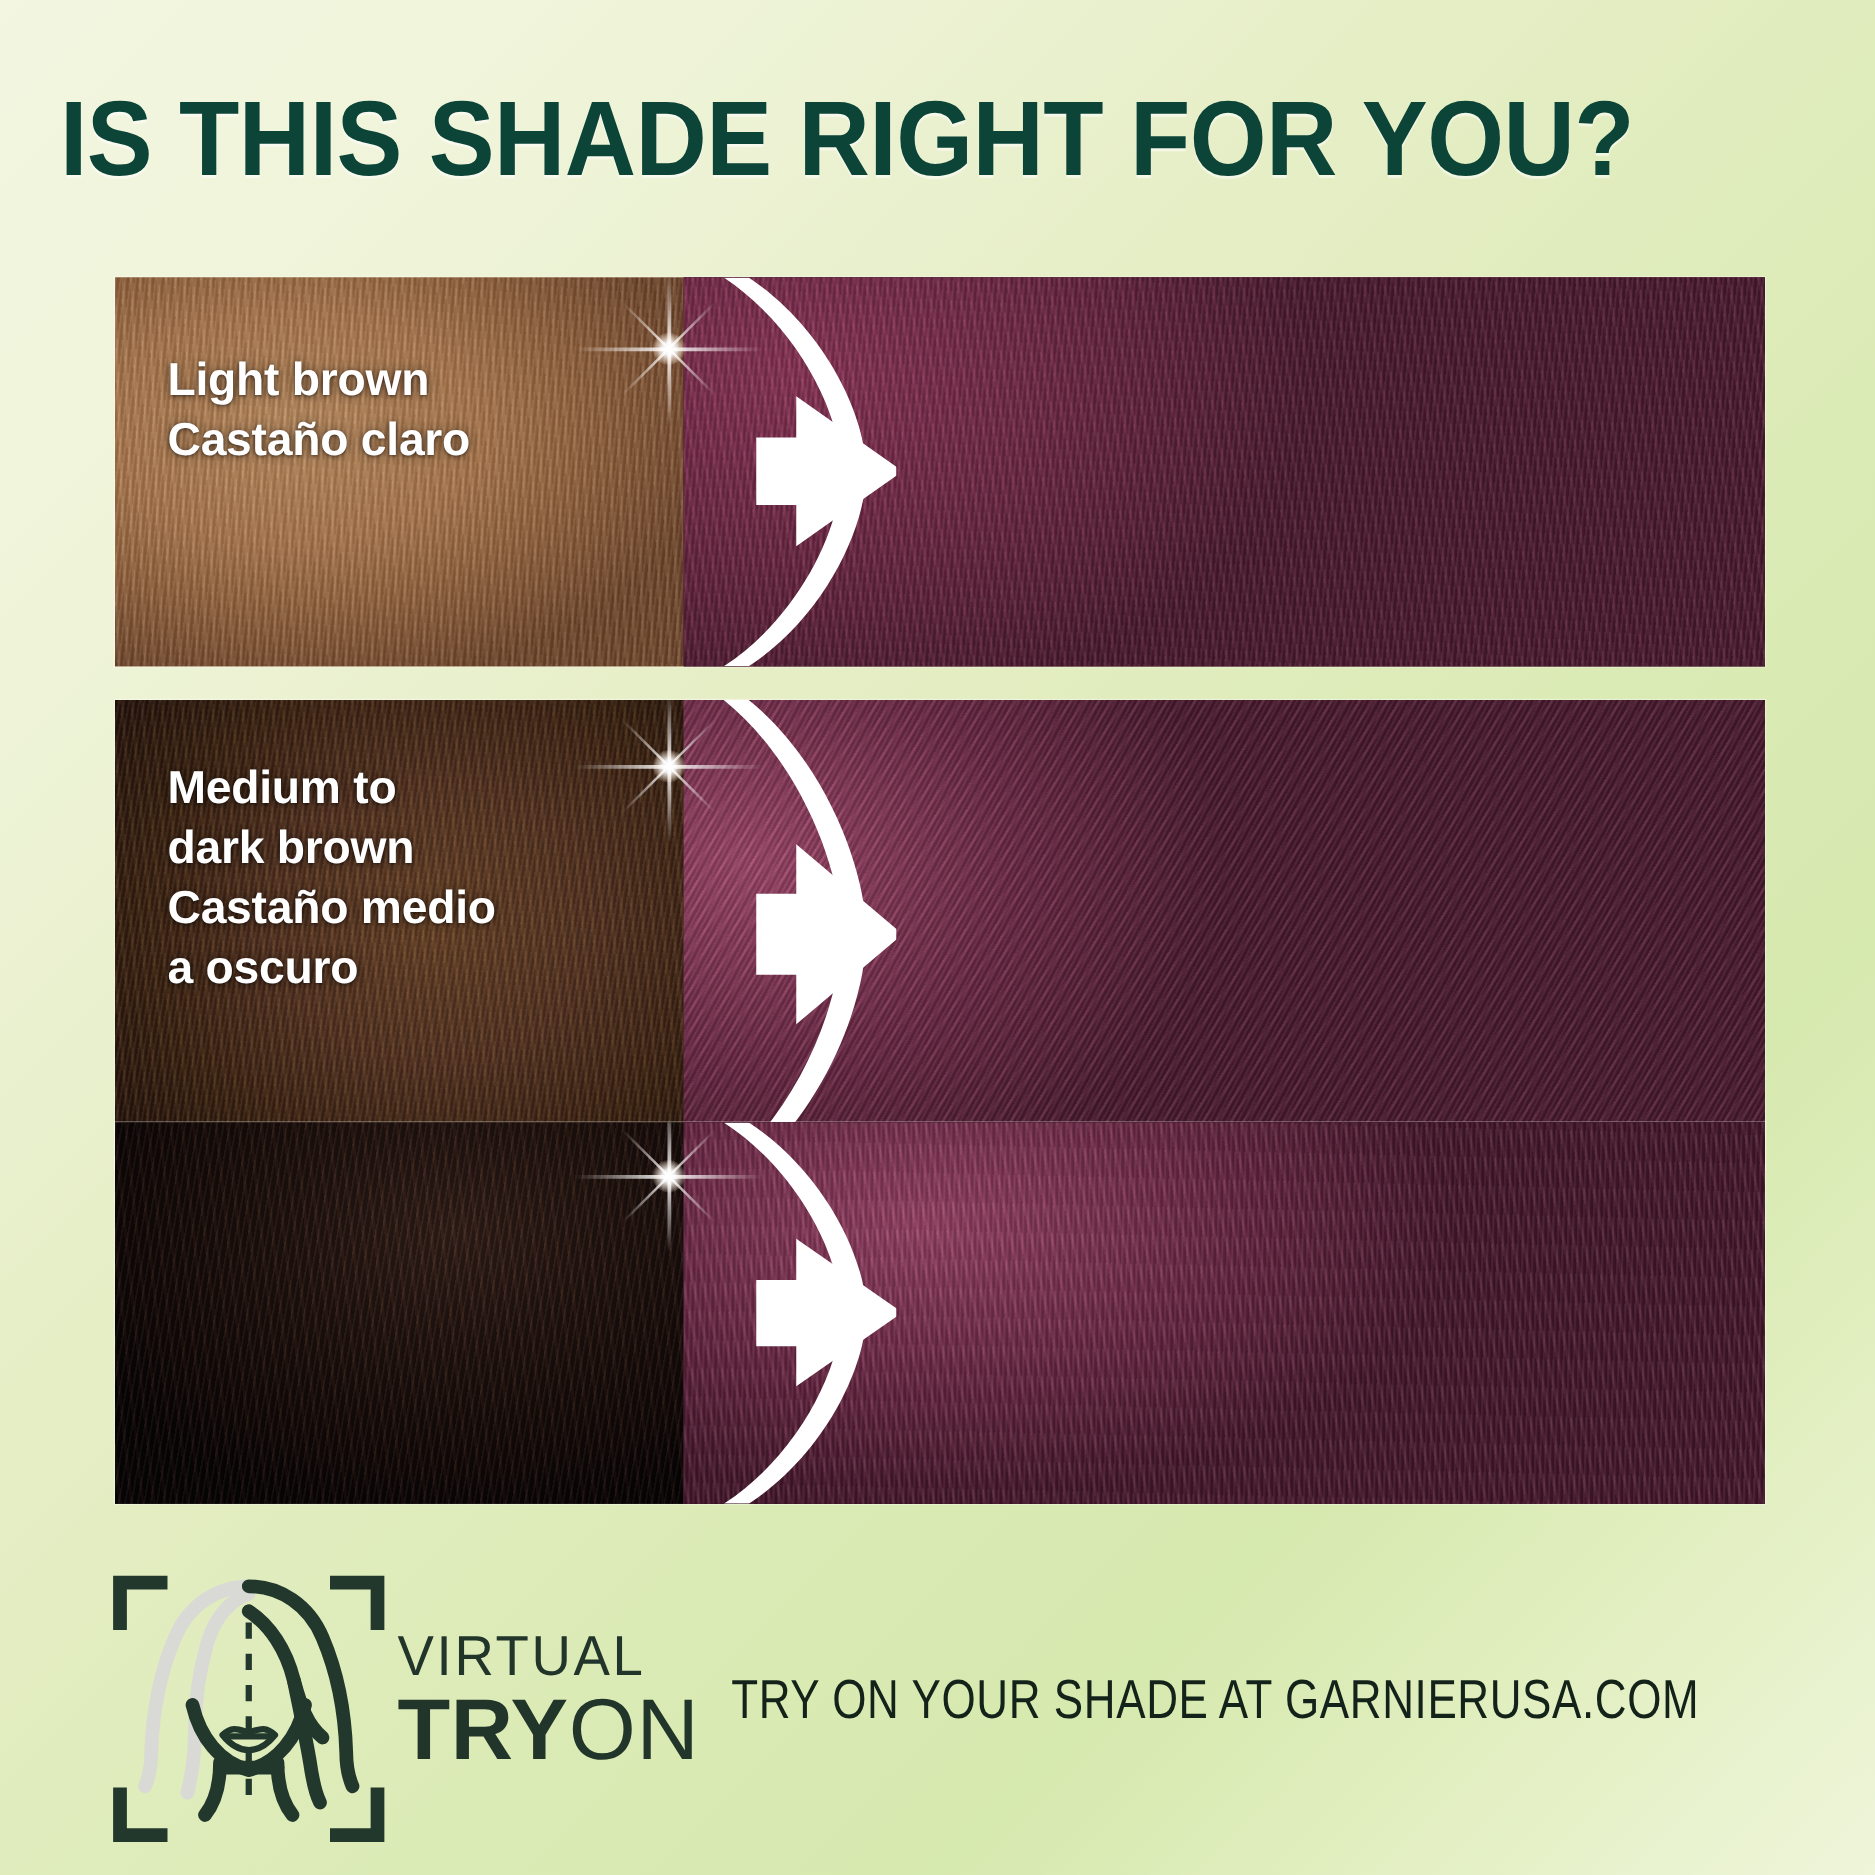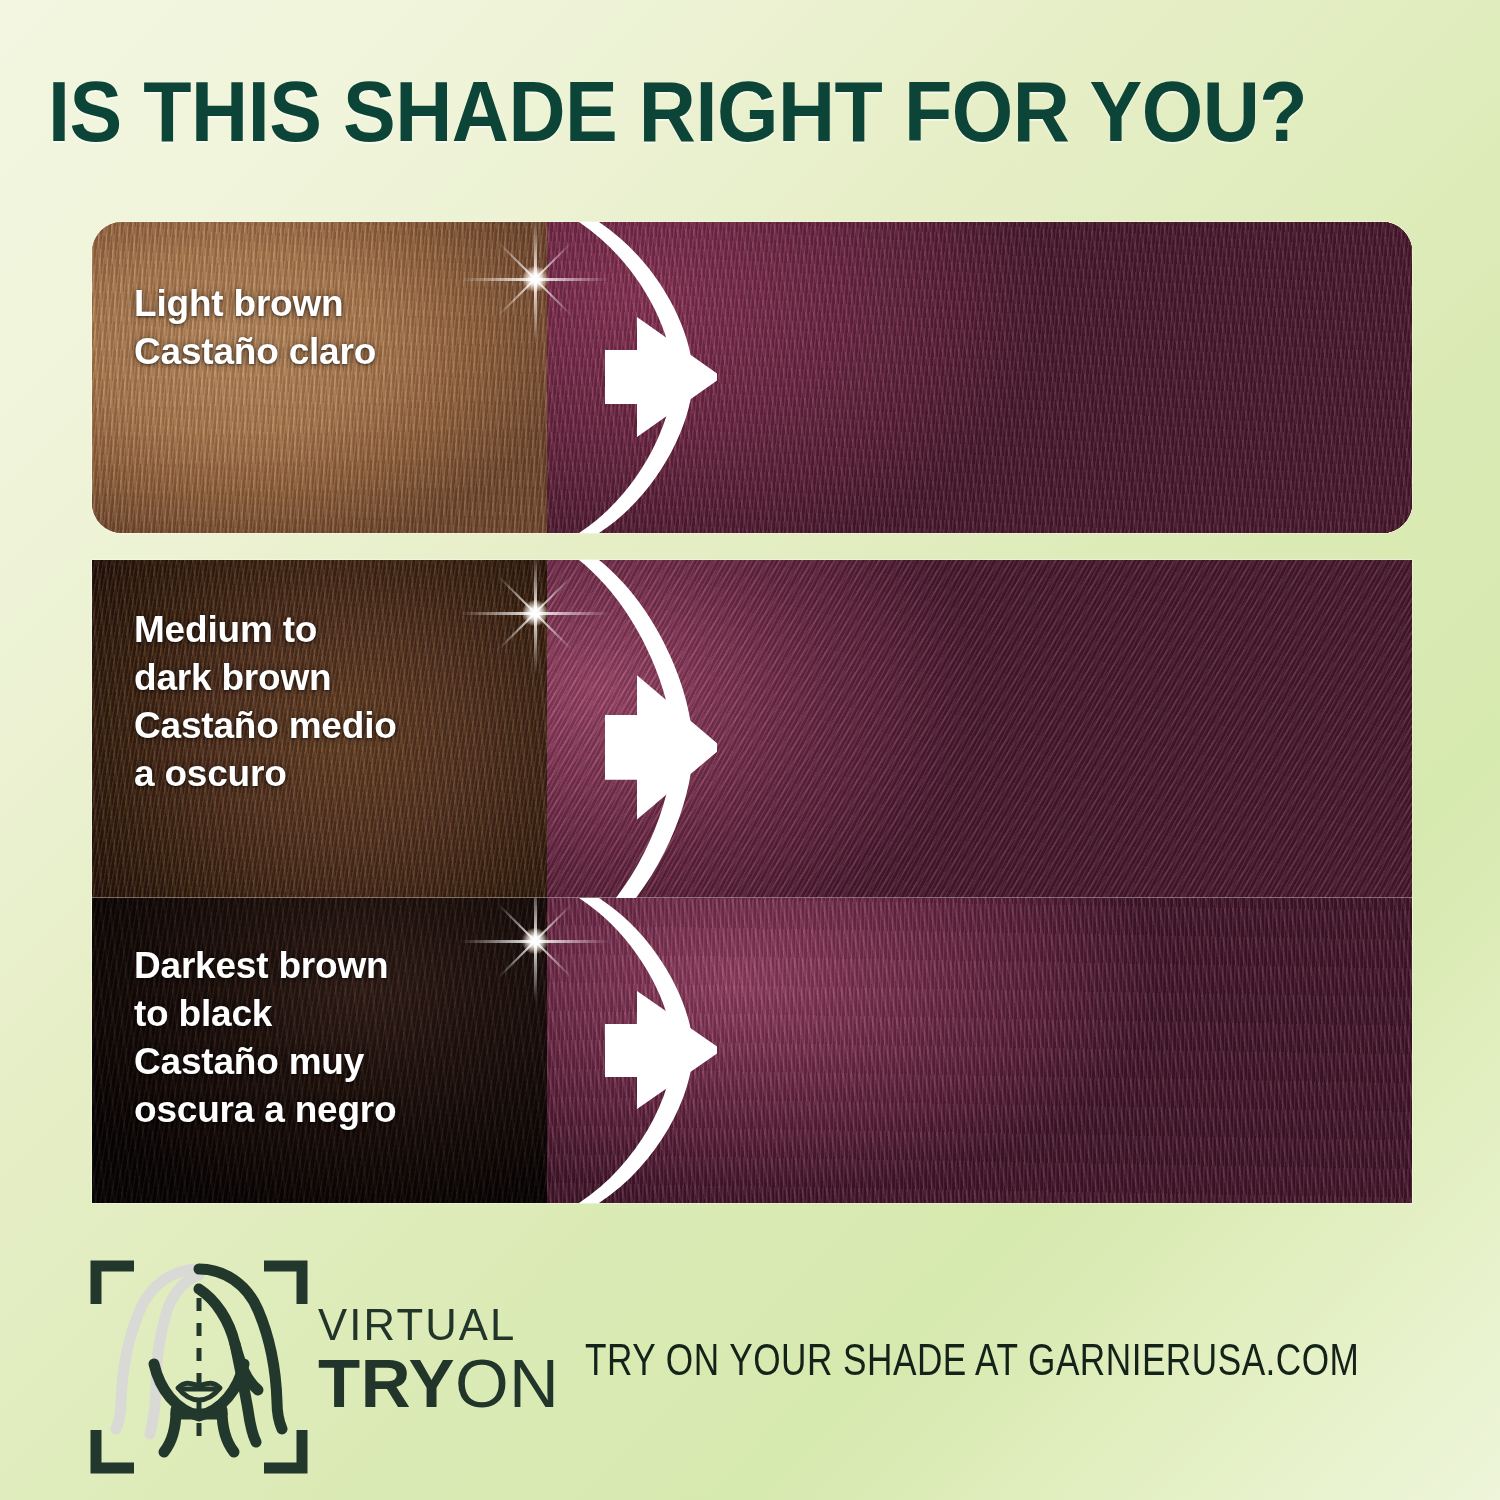--- a/index.html
+++ b/index.html
@@ -33,21 +33,21 @@
     transform-origin:left center;
     white-space:nowrap;
     text-shadow:0 2px 1px rgba(255,255,255,0.55);
   }
   
   .panel{
     position:absolute;left:92px;width:1320px;
     overflow:hidden;
     box-shadow:0 0 0 1px rgba(255,255,255,0.35);
   }
-  .panel.p1{top:222px;height:311px;border-radius:30px;}
+  .panel.p1{top:222px;height:311px;}
   .panel.p2{top:560px;height:376px;}
   .panel.p3{top:898px;height:305px;}
 
   
   .half-left{
     position:absolute;left:0;top:0;width:455px;height:100%;
     overflow:hidden;
   }
   
   .half-right{
@@ -284,24 +284,20 @@
     </div>
 
     <div class="sparkle" style="left:368px;top:-32px;">
       <div class="ray r-h"></div>
         <div class="ray r-v"></div>
       <div class="ray r-d1"></div>
         <div class="ray r-d2"></div>
       <div class="core"></div>
     </div>
 
-    <div class="label l3">Darkest brown
-to black
-Castaño muy
-oscura a negro</div>
   </div>
 
   <div class="footer">
 
     <div class="vto-logo">
       <svg viewBox="0 0 222 218" aria-hidden="true">
         <g fill="none" stroke="#23382c" stroke-width="11" stroke-linecap="butt">
 
           <path d="M 8 46 L 8 8 L 46 8"></path>
           <path d="M 176 8 L 214 8 L 214 46"></path>

